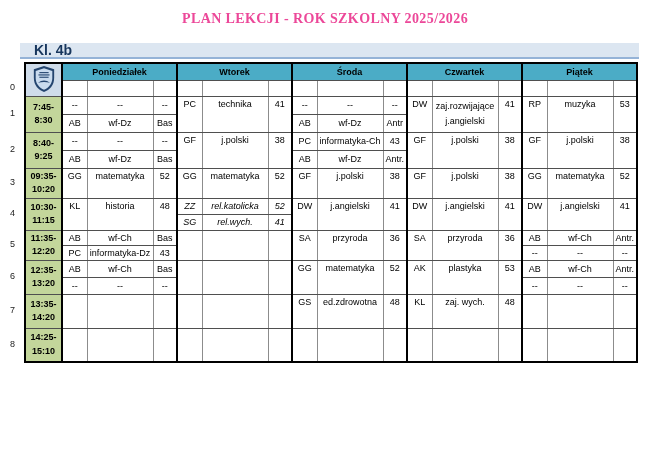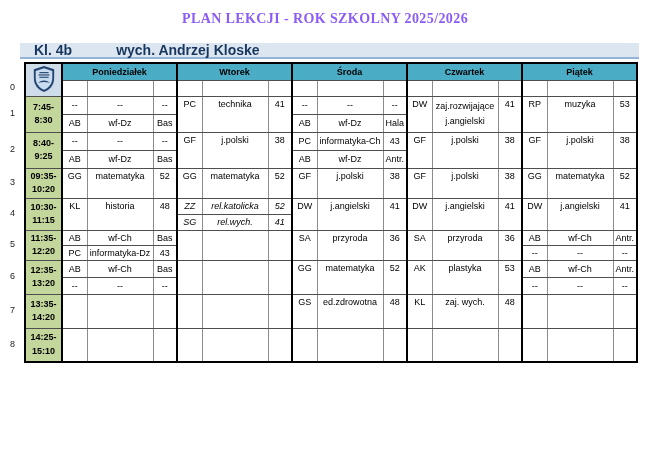--- a/index.html
+++ b/index.html
@@ -1,21 +1,21 @@
 <!DOCTYPE html>
 <html style="--day-header-bg: #4BACC6; --day-header-text: #17365D; --band-bg: #DCE6F1; --band-underline: #95B3D7; --time-bg: #C3D69B; --crest-cell-bg: #CFDCEA;"><head>
 <meta charset="utf-8">
 <style>
   *{box-sizing:border-box;margin:0;padding:0}
   html,body{background:#fff}
   body{font-family:"Liberation Sans",sans-serif}
   .page{position:relative;width:650px;height:459px;background:#fff;overflow:hidden}
   .title{position:absolute;top:11px;left:0;width:100%;text-align:center;
          font-family:"Liberation Serif",serif;font-weight:bold;font-size:14px;
-         letter-spacing:.4px;color:#8b5cf6}
+         letter-spacing:.4px;color:#ec4899}
   .band{position:absolute;left:20px;top:43px;width:619px;height:16px;
         background:var(--band-bg,#DCE6F1);border-bottom:2px solid var(--band-underline,#95B3D7);
         font-weight:bold;font-size:14px;color:#17365D;display:flex;align-items:center}
   .band .class-label{margin-left:14px}
   .band .homeroom{margin-left:44px}
   .rownum{position:absolute;left:0;width:15px;text-align:right;font-size:9px;color:#222;line-height:12px}
   table.grid{position:absolute;left:24px;top:62px;border-collapse:collapse;table-layout:fixed;
              border:2px solid #000;background:#fff}
   .grid td{border-right:1px solid #8c8c8c;border-bottom:1px solid #4f4f4f;
            font-size:9px;text-align:center;color:#000;overflow:hidden;padding:0;
@@ -33,21 +33,20 @@
   .sub-line{line-height:15px}
 </style>
 </head>
 <body>
 
 <div class="page">
   <div class="title">PLAN LEKCJI - ROK SZKOLNY 2025/2026</div>
 
   <div class="band">
     <span class="class-label">Kl. 4b</span>
-    <span class="homeroom">wych. Andrzej Kloske</span>
   </div>
 
   <div id="rownums">
       <span class="rownum" style="top: 81px;">0</span>
       <span class="rownum" style="top: 107px;">1</span>
       <span class="rownum" style="top: 143px;">2</span>
       <span class="rownum" style="top: 176px;">3</span>
       <span class="rownum" style="top: 207px;">4</span>
       <span class="rownum" style="top: 238px;">5</span>
       <span class="rownum" style="top: 270px;">6</span>
@@ -136,21 +135,21 @@
           <td rowspan="2" class="tcol day-start single">RP</td>
           <td rowspan="2" class="scol single">muzyka</td>
           <td rowspan="2" class="rcol single">53</td>
         </tr>
         <tr style="height: 18px;">
           <td rowspan="1" class="tcol day-start split-bottom">AB</td>
           <td rowspan="1" class="scol split-bottom">wf-Dz</td>
           <td rowspan="1" class="rcol split-bottom">Bas</td>
           <td rowspan="1" class="tcol day-start split-bottom">AB</td>
           <td rowspan="1" class="scol split-bottom">wf-Dz</td>
-          <td rowspan="1" class="rcol split-bottom">Hala</td>
+          <td rowspan="1" class="rcol split-bottom">Antr</td>
         </tr>
         <tr style="height: 18px;">
           <td rowspan="2" class="time">
             <div>8:40-</div>
             <div>9:25</div>
           </td>
           <td rowspan="1" class="tcol day-start split-top">--</td>
           <td rowspan="1" class="scol split-top">--</td>
           <td rowspan="1" class="rcol split-top">--</td>
           <td rowspan="2" class="tcol day-start single">GF</td>

